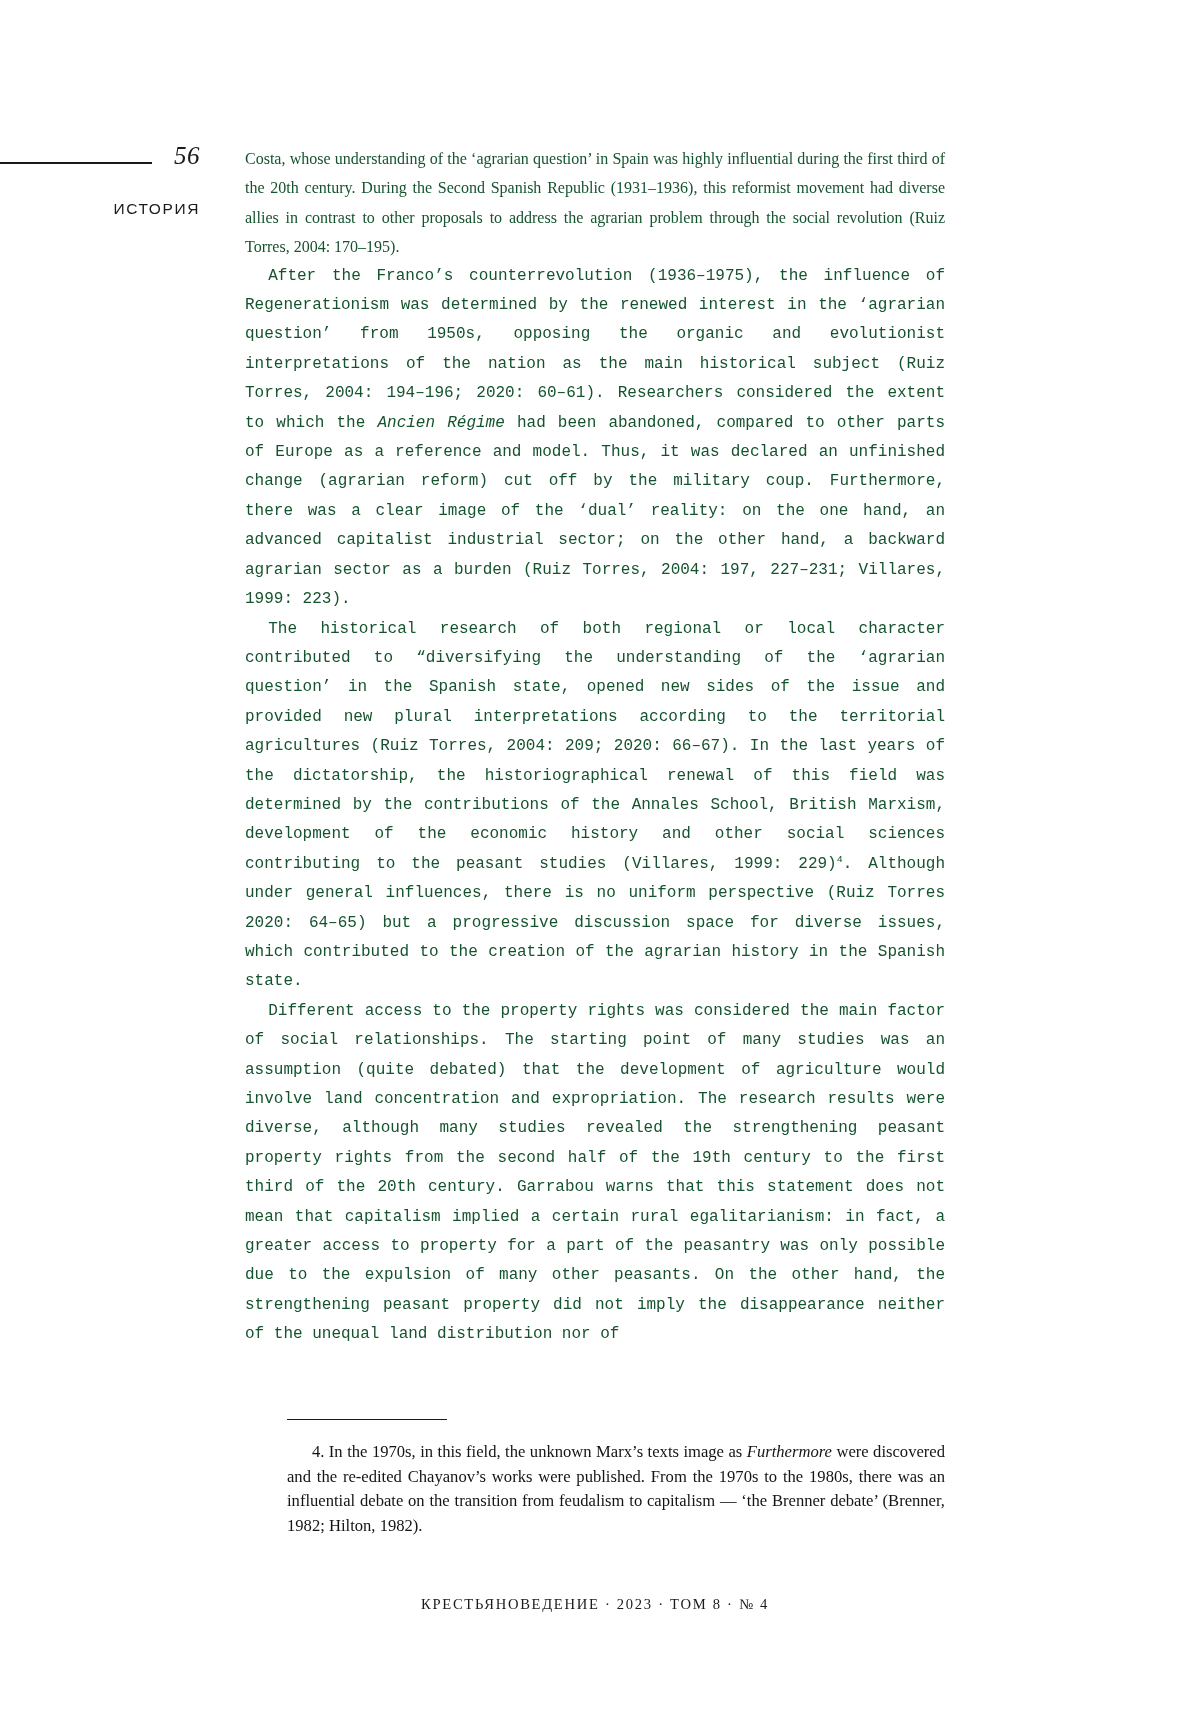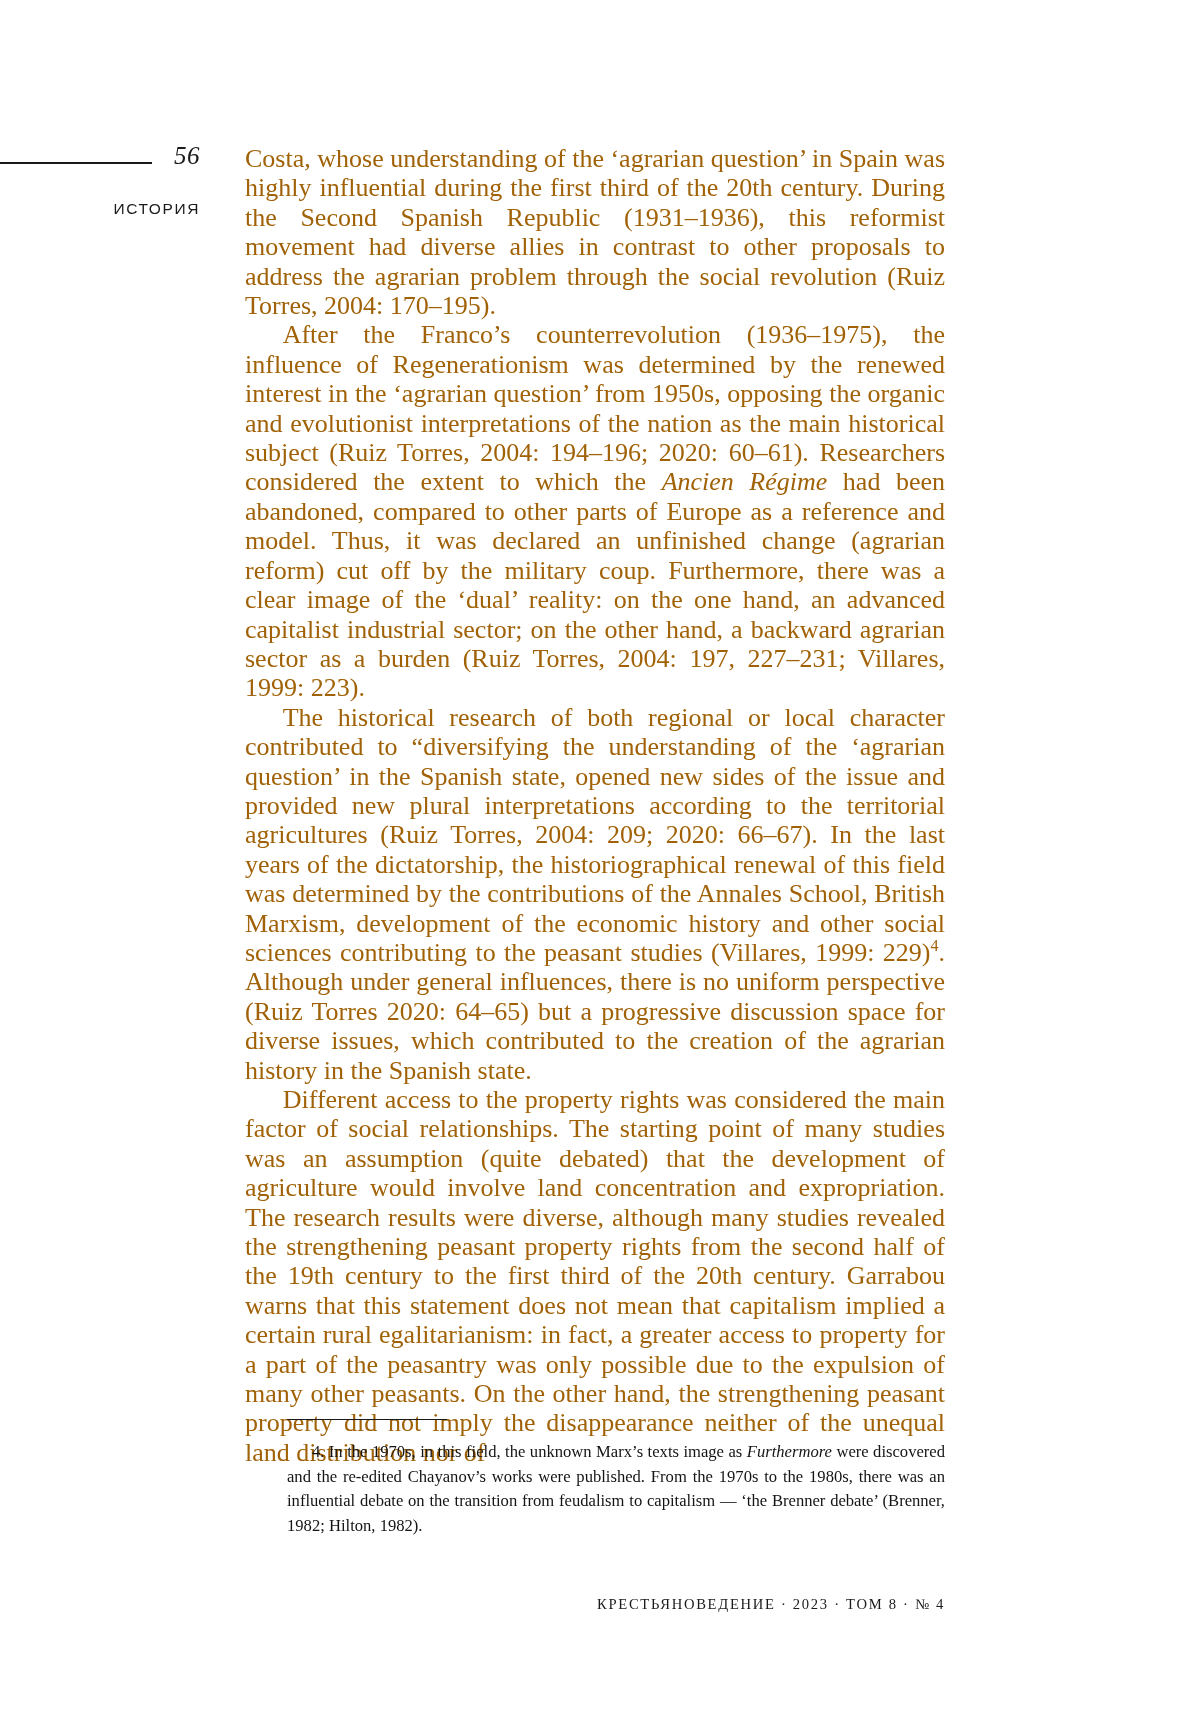--- a/index.html
+++ b/index.html
@@ -64,29 +64,30 @@
 
   
   .column {
     position: absolute;
     left: 245px;
     top: 120px;
     width: 700px;
   }
   p.body-par {
     margin: 0;
-    font-size: 26px;
+    font-size: 16px;
     line-height: 29.4px;
     text-align: justify;
     text-justify: inter-word;
     hyphens: manual;
-    color: #a16207;
+    color: #14532d;
   }
   p.body-par + p.body-par {
     text-indent: 1.45em;
+    font-family: Liberation Mono, monospace;
   }
   .it { font-style: italic; }
   sup {
     font-size: 0.62em;
     vertical-align: super;
     line-height: 0;
   }
 
   
   .footnote-wrap {
@@ -110,21 +111,21 @@
     color: #141414;
     text-indent: 1.5em;
   }
 
   
   .footer {
     position: absolute;
     left: 245px;
     top: 1572px;
     width: 700px;
-    text-align: right;
+    text-align: center;
     font-family: "Liberation Serif", serif;
     font-size: 14.6px;
     letter-spacing: 1.7px;
     color: #1a1a1a;
     text-transform: uppercase;
   }
 </style>
 </head>
 <body>
 

